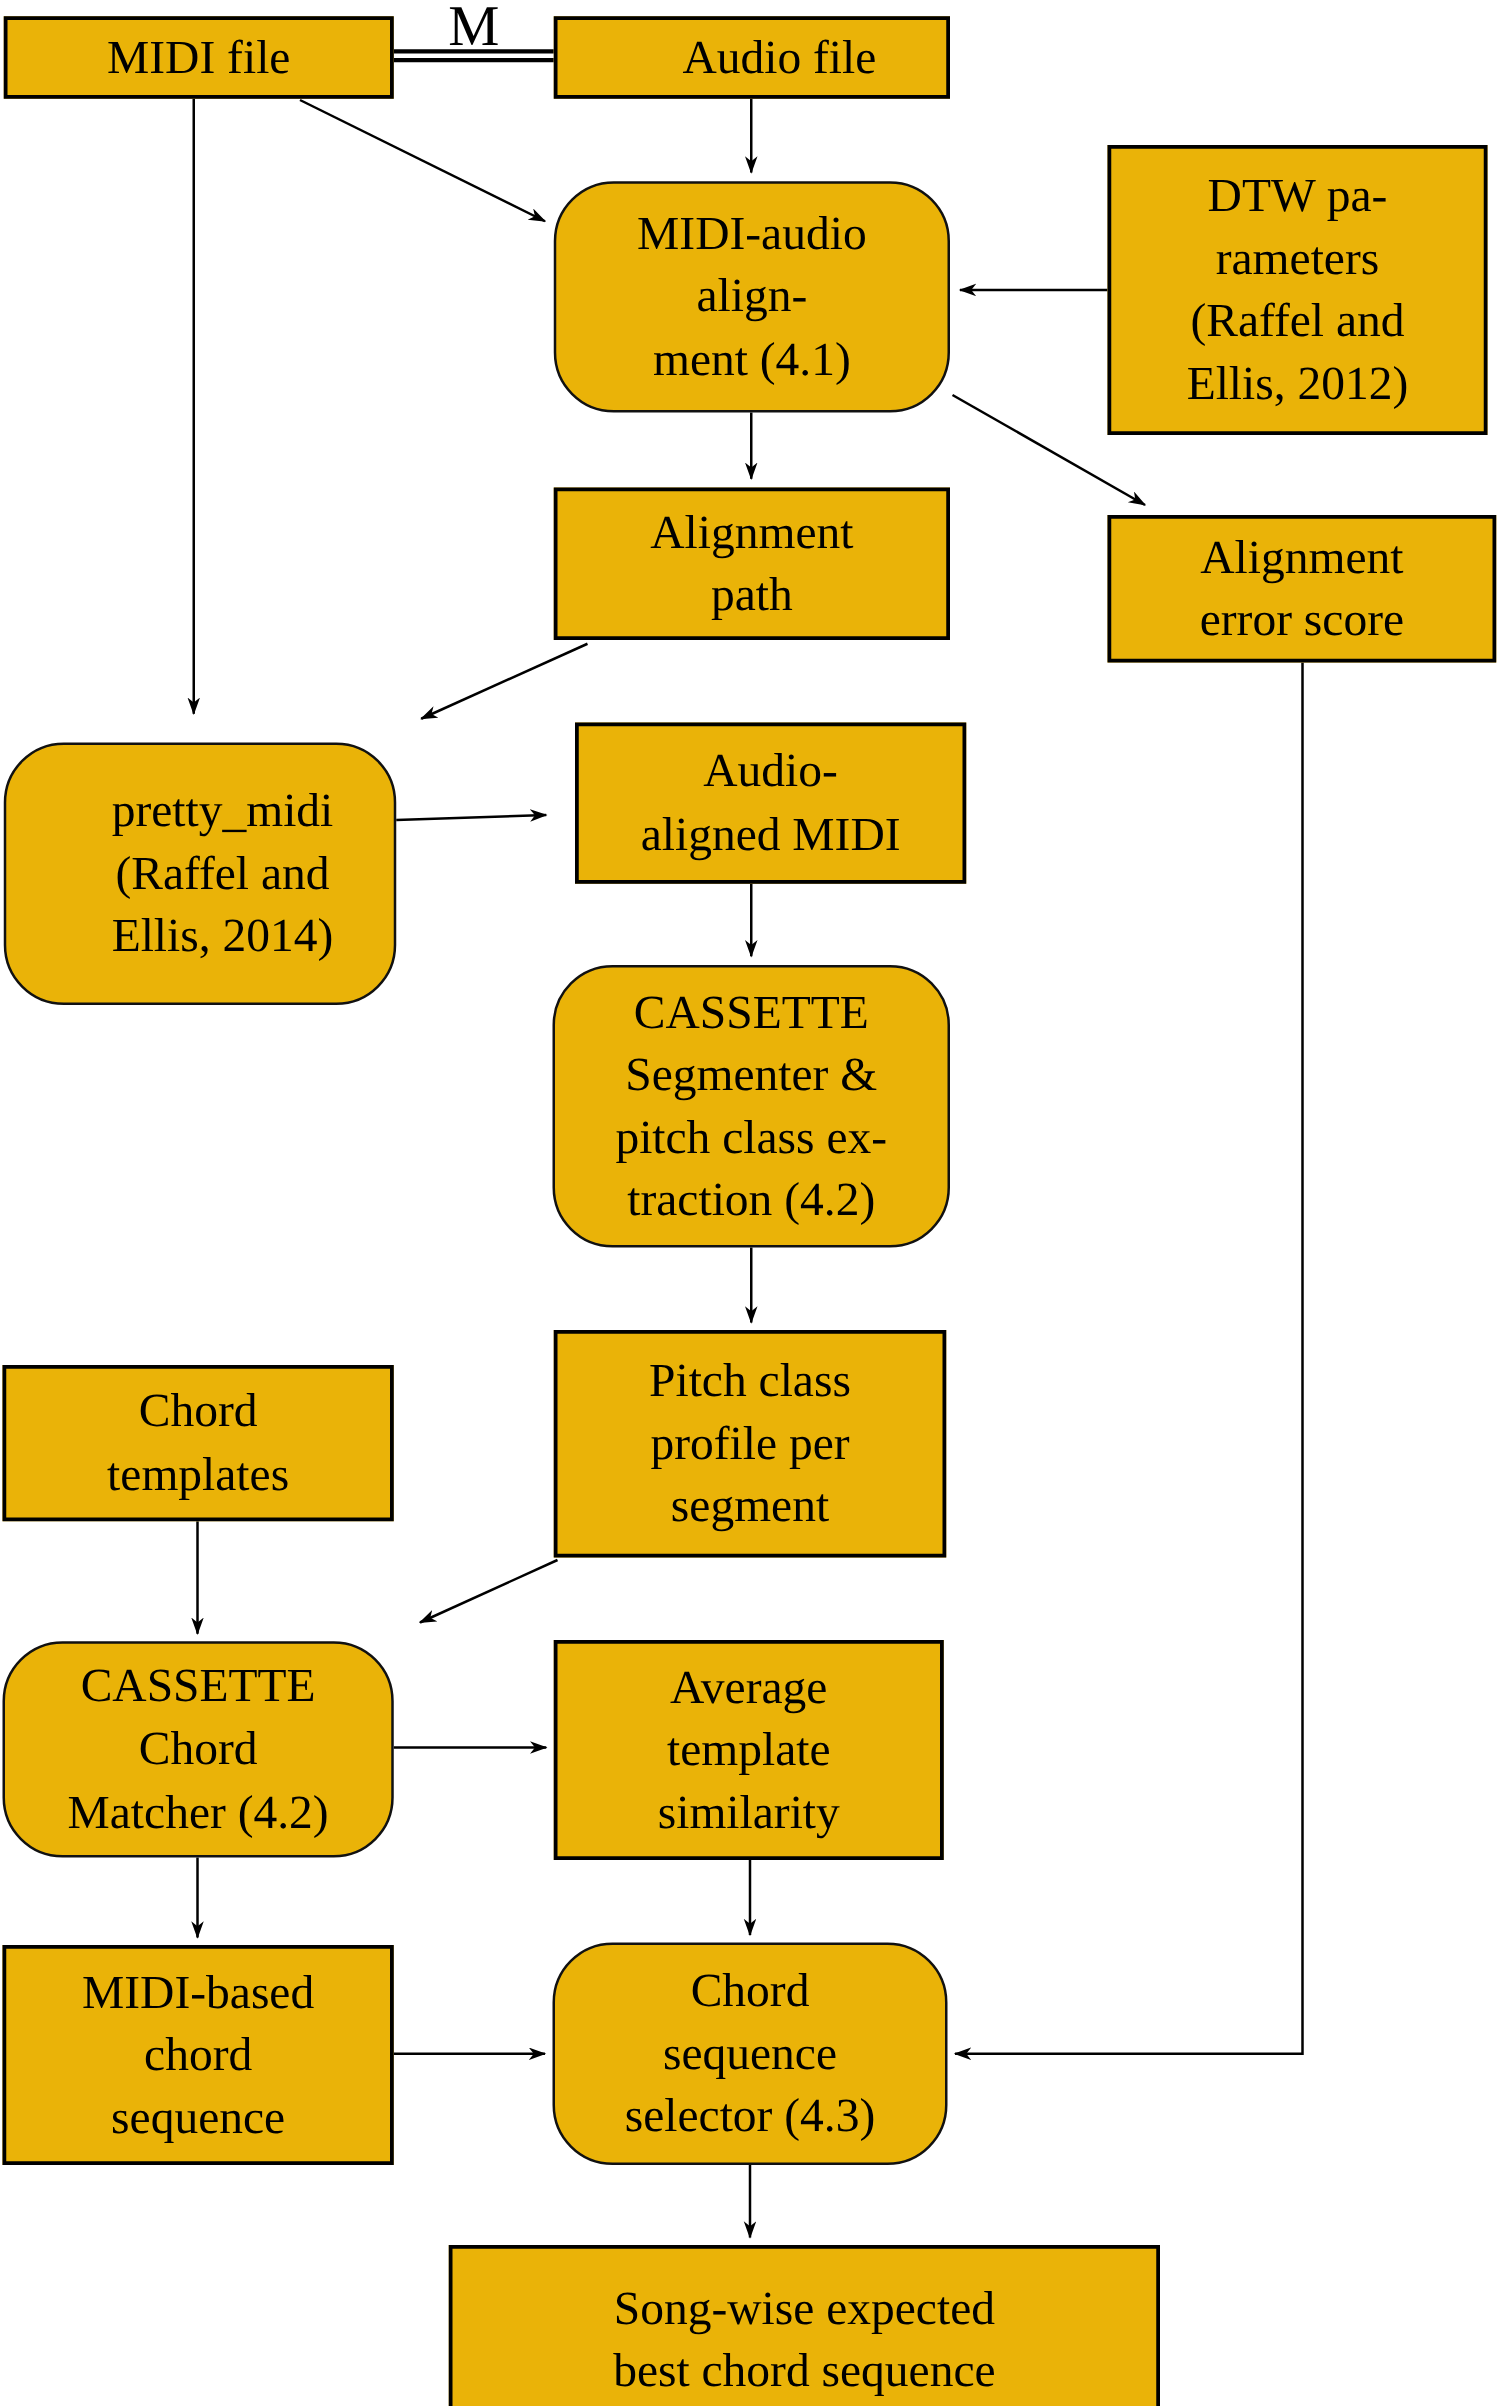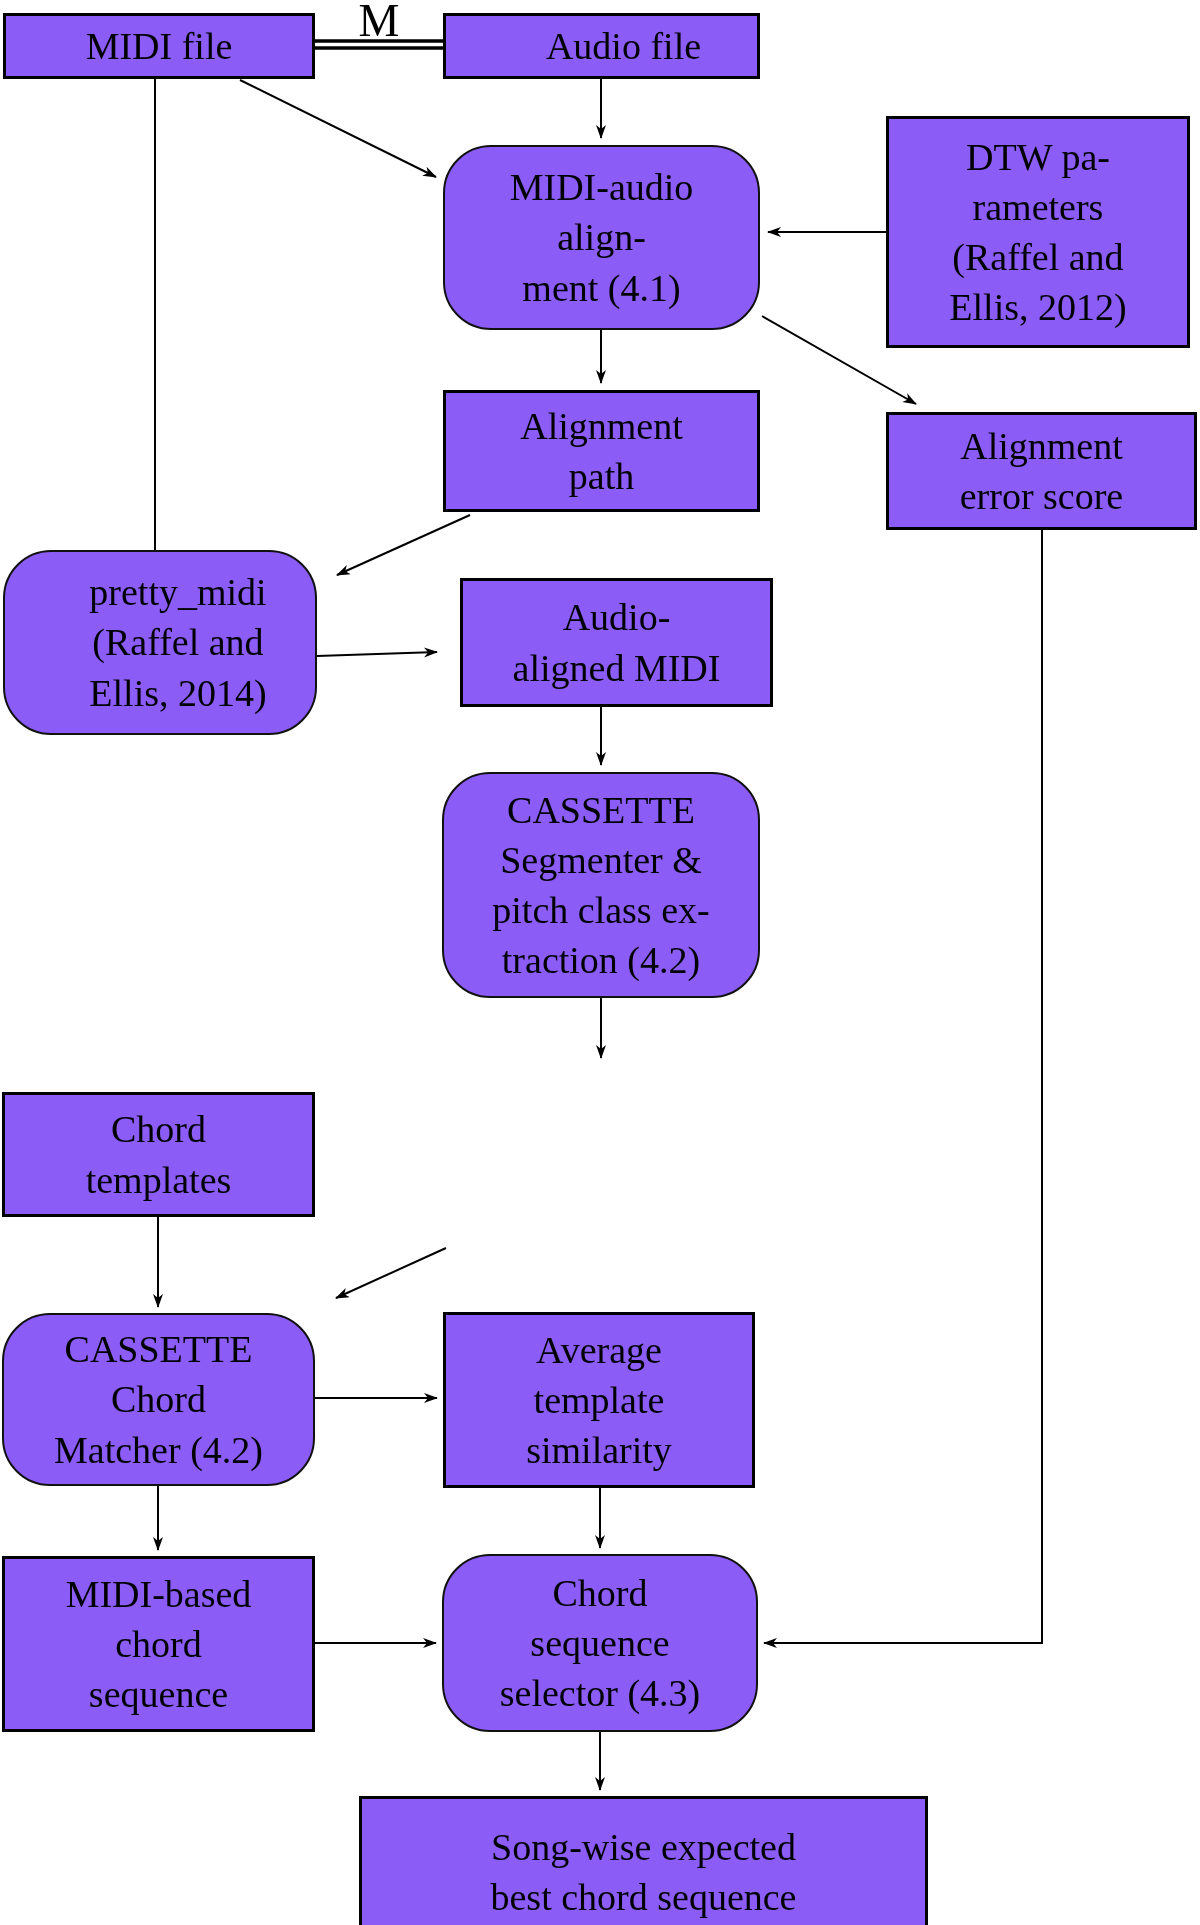--- a/index.html
+++ b/index.html
@@ -10,21 +10,21 @@
     font-family:"Liberation Serif","DejaVu Serif",serif;
     color:#000;
     overflow:hidden;
   }
   .edges{position:absolute;left:0;top:0;z-index:1;}
   .edges line,.edges polyline{stroke:#000;stroke-width:2;fill:none;}
   .edges .thick{stroke-width:3.4;}
   .node{
     position:absolute;z-index:2;
     box-sizing:border-box;
-    background:#8b5cf6;
+    background:#eab308;
     border:3px solid #000;
     display:flex;align-items:center;justify-content:center;
     text-align:center;
     font-size:38px;line-height:1.32;
     white-space:pre-line;
   }
   .round{border-radius:48px;border-width:2px;border-color:#111;}
   .floating-label{
     position:absolute;z-index:2;
     font-size:46px;line-height:1;
@@ -98,32 +98,35 @@
 rameters
 (Raffel and
 Ellis, 2012)</div>
 
   <div class="node" style="left:443px;top:390px;width:317px;height:122px;">Alignment
 path</div>
 
   <div class="node" style="left:886px;top:412px;width:311px;height:118px;">Alignment
 error score</div>
 
-  <div class="node round" style="left:3px;top:550px;width:314px;height:185px;padding-left:36px;">pretty_midi
+  <div class="node round" style="left:3px;top:594px;width:314px;height:210px;padding-left:36px;">pretty_midi
 (Raffel and
 Ellis, 2014)</div>
 
   <div class="node" style="left:443px;top:578px;width:313px;height:129px;margin-left:17px;">Audio-
 aligned MIDI</div>
 
   <div class="node round" style="left:442px;top:772px;width:318px;height:226px;">CASSETTE
 Segmenter &amp;
 pitch class ex-
 traction (4.2)</div>
 
+  <div class="node" style="left:443px;top:1064px;width:314px;height:182px;">Pitch class
+profile per
+segment</div>
 
   <div class="node" style="left:2px;top:1092px;width:313px;height:125px;">Chord
 templates</div>
 
   <div class="node round" style="left:2px;top:1313px;width:313px;height:173px;">CASSETTE
 Chord
 Matcher (4.2)</div>
 
   <div class="node" style="left:443px;top:1312px;width:312px;height:176px;">Average
 template

